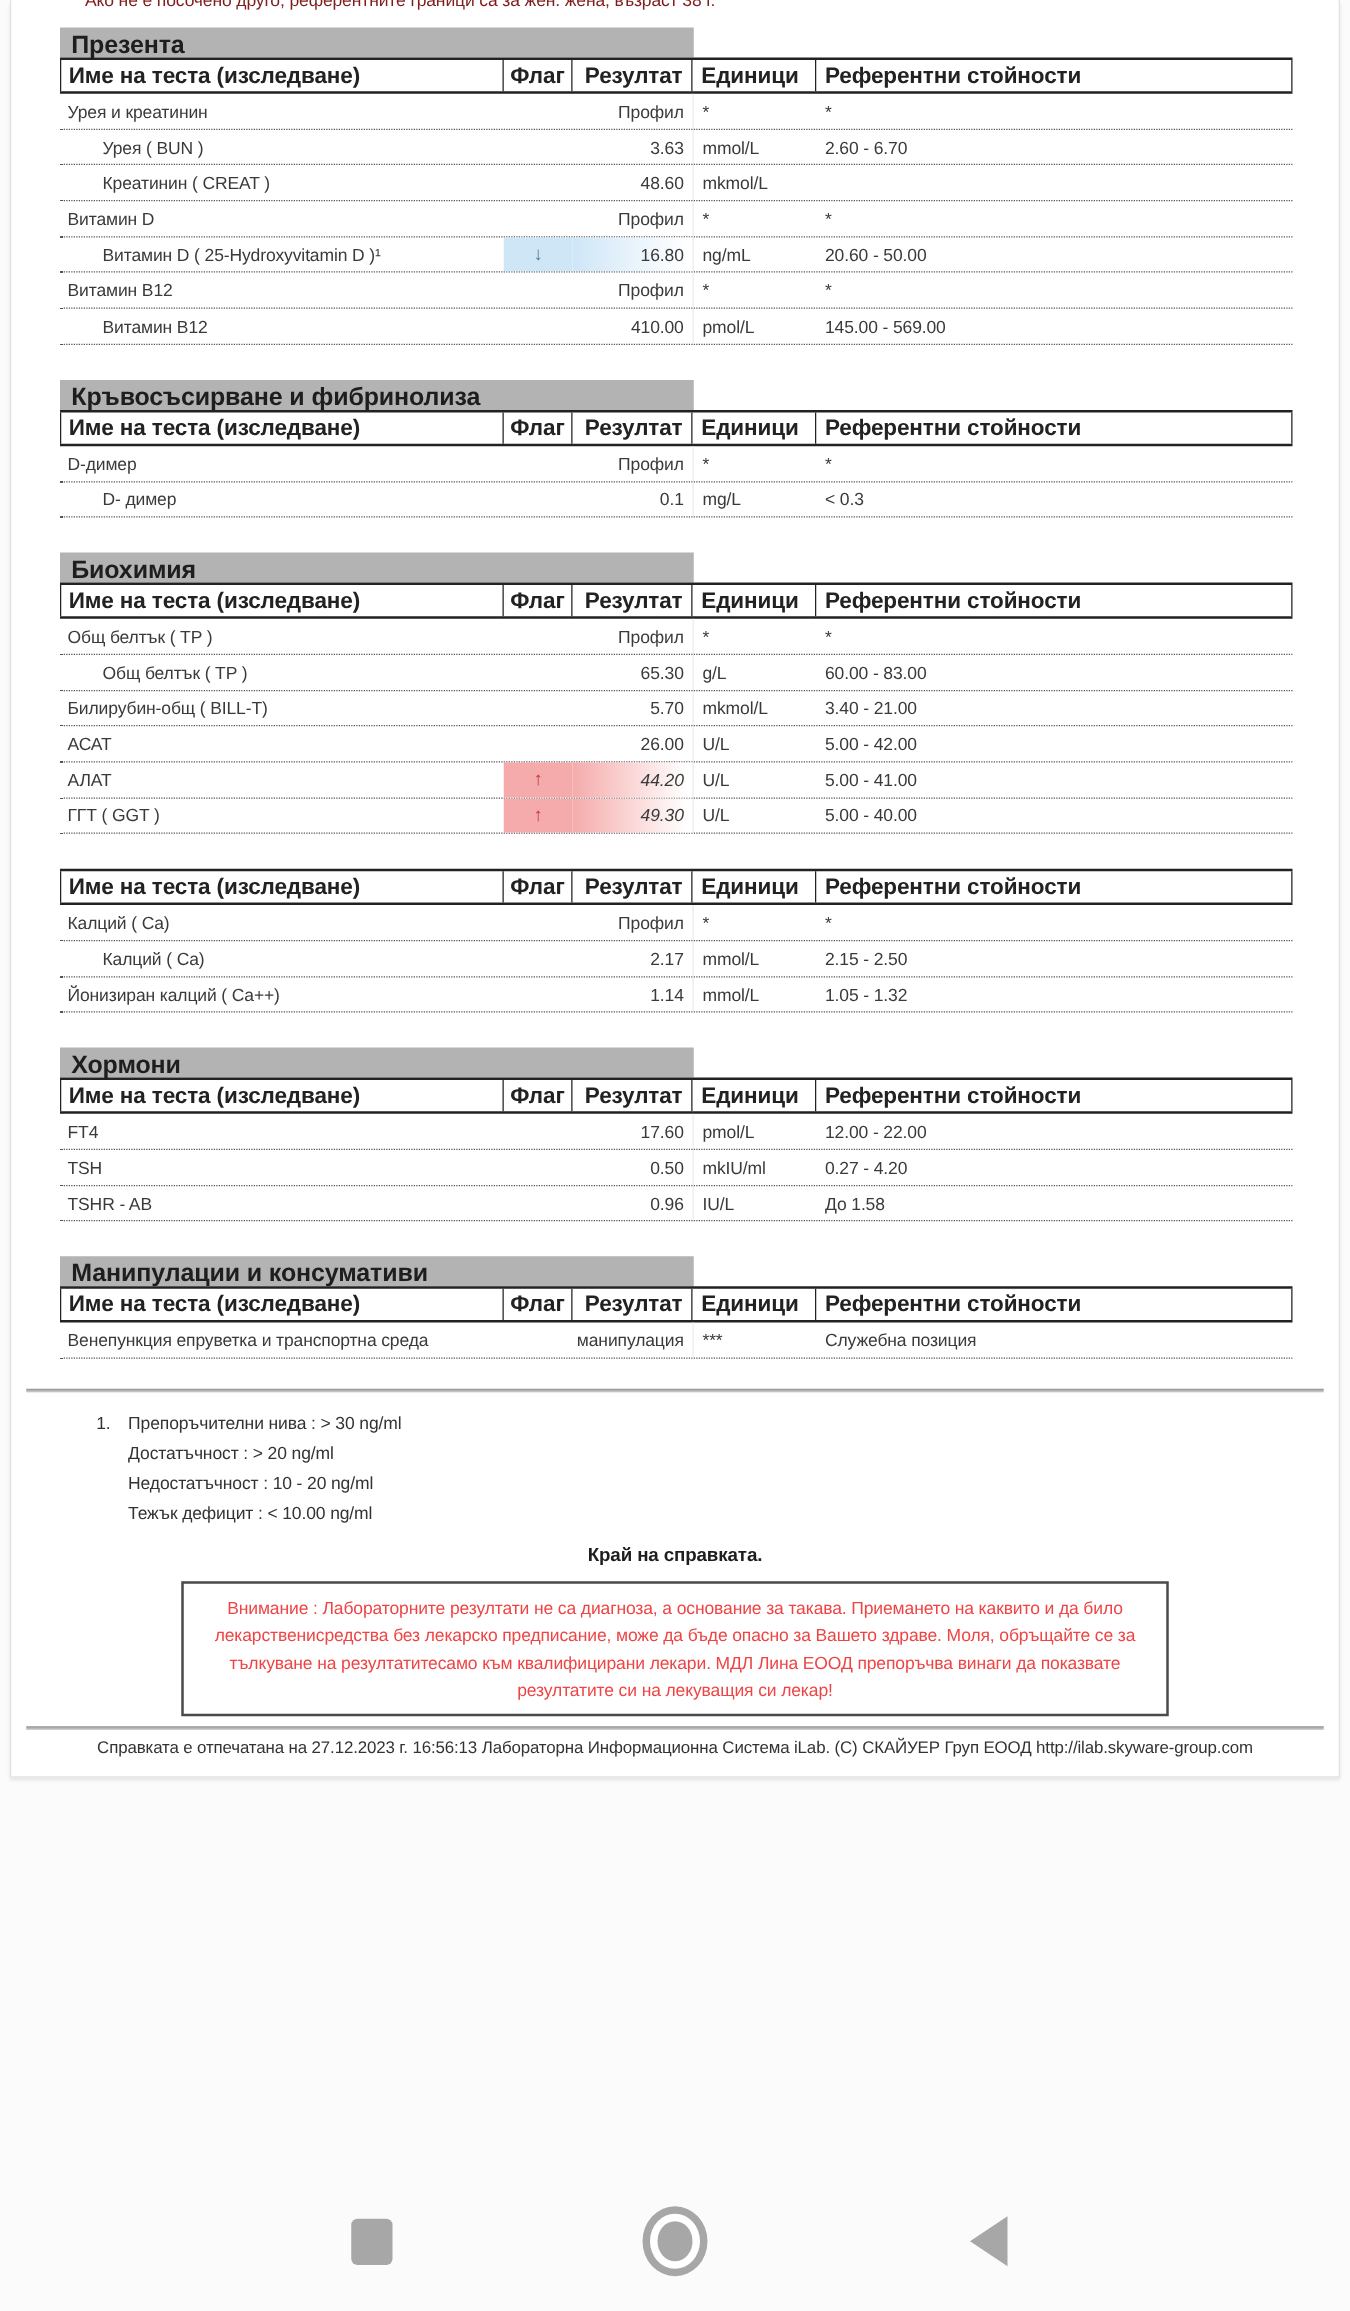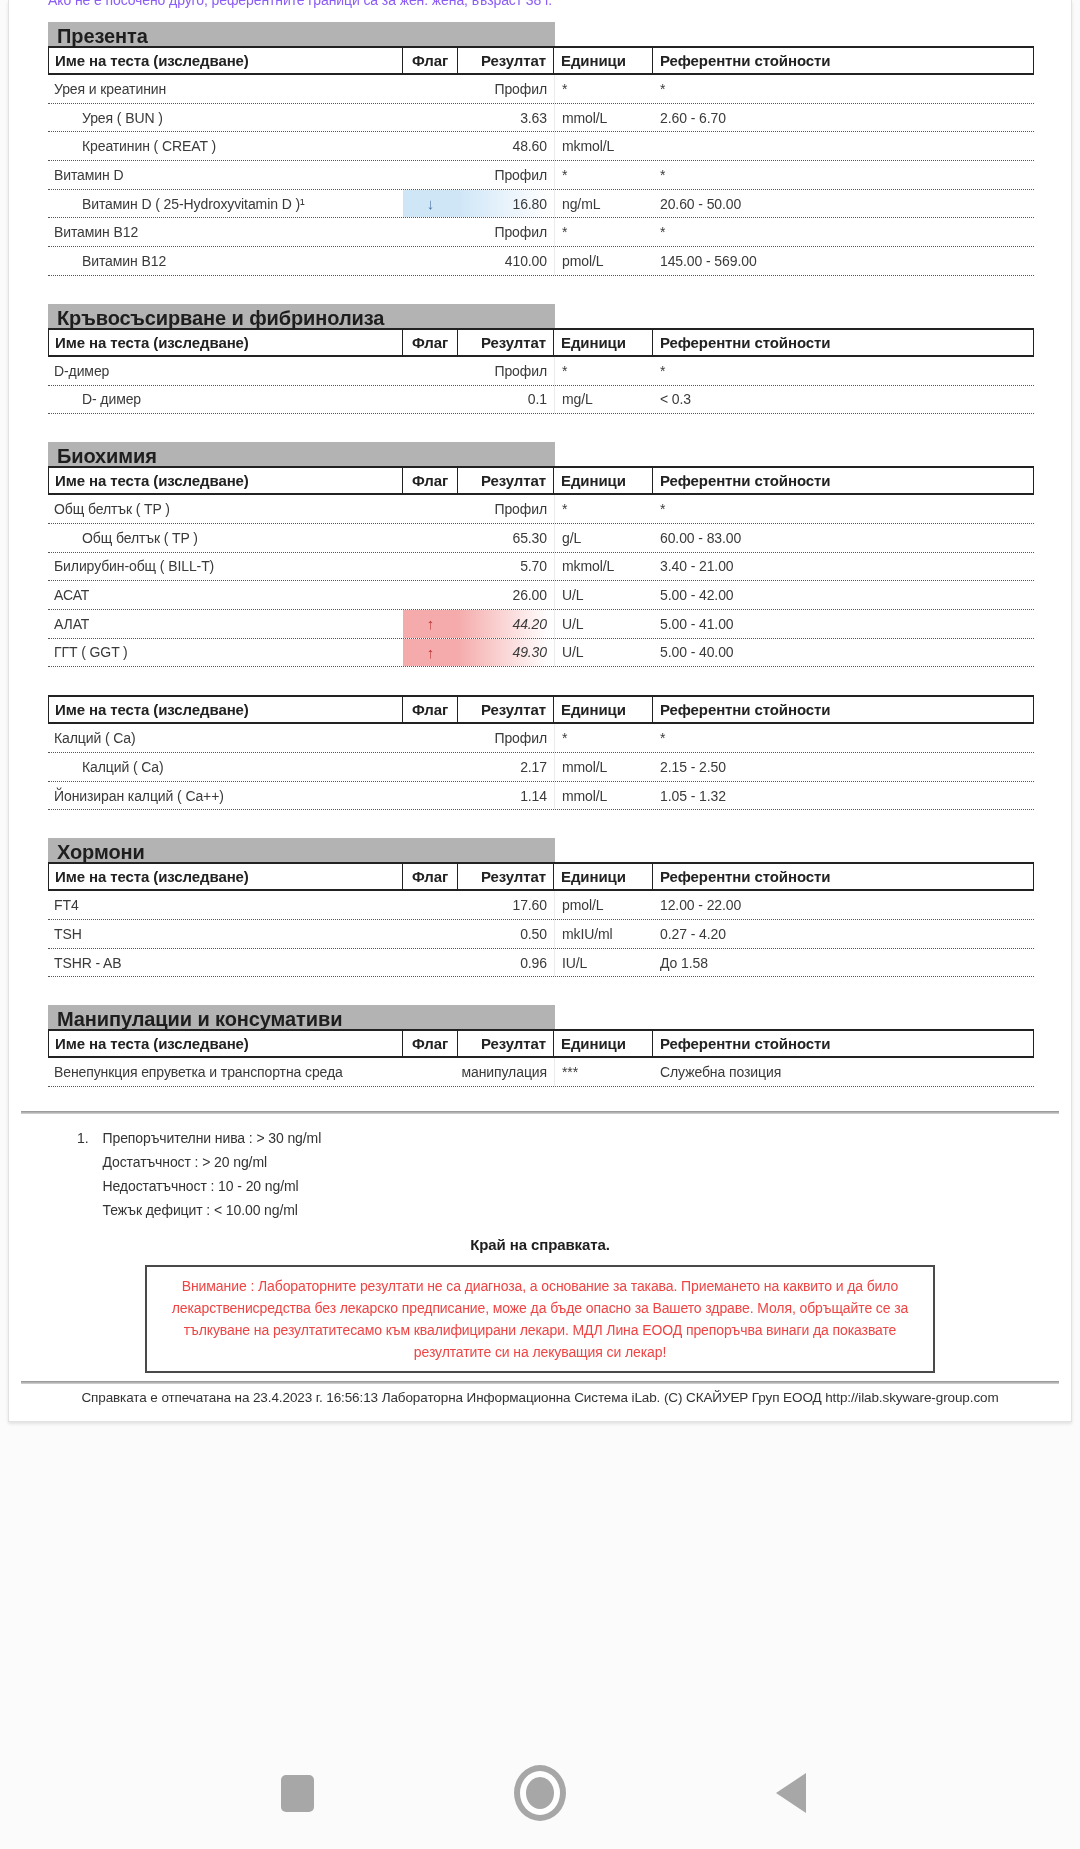--- a/index.html
+++ b/index.html
@@ -2,29 +2,29 @@
 <html style="--bar: #b3b3b3; --low-bg: #cfe6f7; --low-arrow: #4f7ba8; --high-bg: #f5abab; --high-arrow: #c03a3a; --nav: #a7a7a7;"><head>
 <meta charset="utf-8">
 <style>
   html,body{margin:0;padding:0;background:#fbfbfb;}
   .screen{position:relative;width:1080px;height:1849px;overflow:hidden;background:#fbfbfb;
           font-family:"Liberation Sans",sans-serif;color:#333;letter-spacing:-0.1px;}
   
   .page{position:absolute;left:8px;top:0;width:1064px;height:1422px;background:#fff;
         border:1px solid #e2e2e2;border-top:none;box-sizing:border-box;
         box-shadow:0 2px 3px rgba(0,0,0,0.10);}
-  .top-note-clip{height:10px;overflow:hidden;margin-left:39px;font-size:14px;color:#8b5cf6;}
+  .top-note-clip{height:10px;overflow:hidden;margin-left:59px;font-size:14px;color:#7f1d1d;}
   .top-note-clip span{display:block;margin-top:-8px;}
   
   .section{width:986px;margin:28px 0 0 39px;}
   .section:first-child{margin-top:12px;}
   .bar{width:507px;height:24px;background:var(--bar,#b3b3b3);font-weight:bold;font-size:20px;
        line-height:28px;padding-left:9px;box-sizing:border-box;color:#1e1e1e;}
   .thead{display:flex;height:25px;border-top:2px solid #222;border-bottom:2px solid #222;
-         font-weight:bold;font-size:15px;color:#222;}
+         font-weight:bold;font-size:18px;color:#222;}
   .thead .c{border-right:1px solid #222;}
   .thead .c:first-child{border-left:1px solid #222;}
   .c{box-sizing:border-box;display:flex;align-items:center;overflow:hidden;white-space:nowrap;}
   .c.name{width:355px;padding-left:6px;}
   .c.flag{width:55px;justify-content:center;}
   .c.result{width:96px;justify-content:flex-end;padding-right:7px;}
   .c.units{width:99px;padding-left:7px;}
   .c.ref{width:381px;padding-left:7px;}
   .trow{display:flex;height:27.7px;border-bottom:1px dotted #555;font-size:14px;color:#3a3a3a;}
   .trow .c{align-self:stretch;}
@@ -318,21 +318,21 @@
     </div>
 
     <div class="end-note">Край на справката.</div>
 
     <div class="warning-box">
       <span>Внимание : Лабораторните резултати не са диагноза, а основание за такава. Приемането на каквито и да било лекарственисредства без лекарско предписание, може да бъде опасно за Вашето здраве. Моля, обръщайте се за тълкуване на резултатитесамо към квалифицирани лекари. МДЛ Лина ЕООД препоръчва винаги да показвате резултатите си на лекуващия си лекар!</span>
     </div>
 
     <div class="rule rule2"></div>
 
-    <div class="print-footer">Справката е отпечатана на 23.4.2023 г. 16:56:13 Лабораторна Информационна Система iLab. (С) СКАЙУЕР Груп ЕООД http://ilab.skyware-group.com</div>
+    <div class="print-footer">Справката е отпечатана на 27.12.2023 г. 16:56:13 Лабораторна Информационна Система iLab. (С) СКАЙУЕР Груп ЕООД http://ilab.skyware-group.com</div>
 
   </div>
 
   <div class="navbar">
     <button class="nav-btn" style="left:254px;">
       <span class="sq"></span>
     </button>
     <button class="nav-btn" style="left:497px;">
       <span class="home-outer">
         <span class="home-inner"></span>

